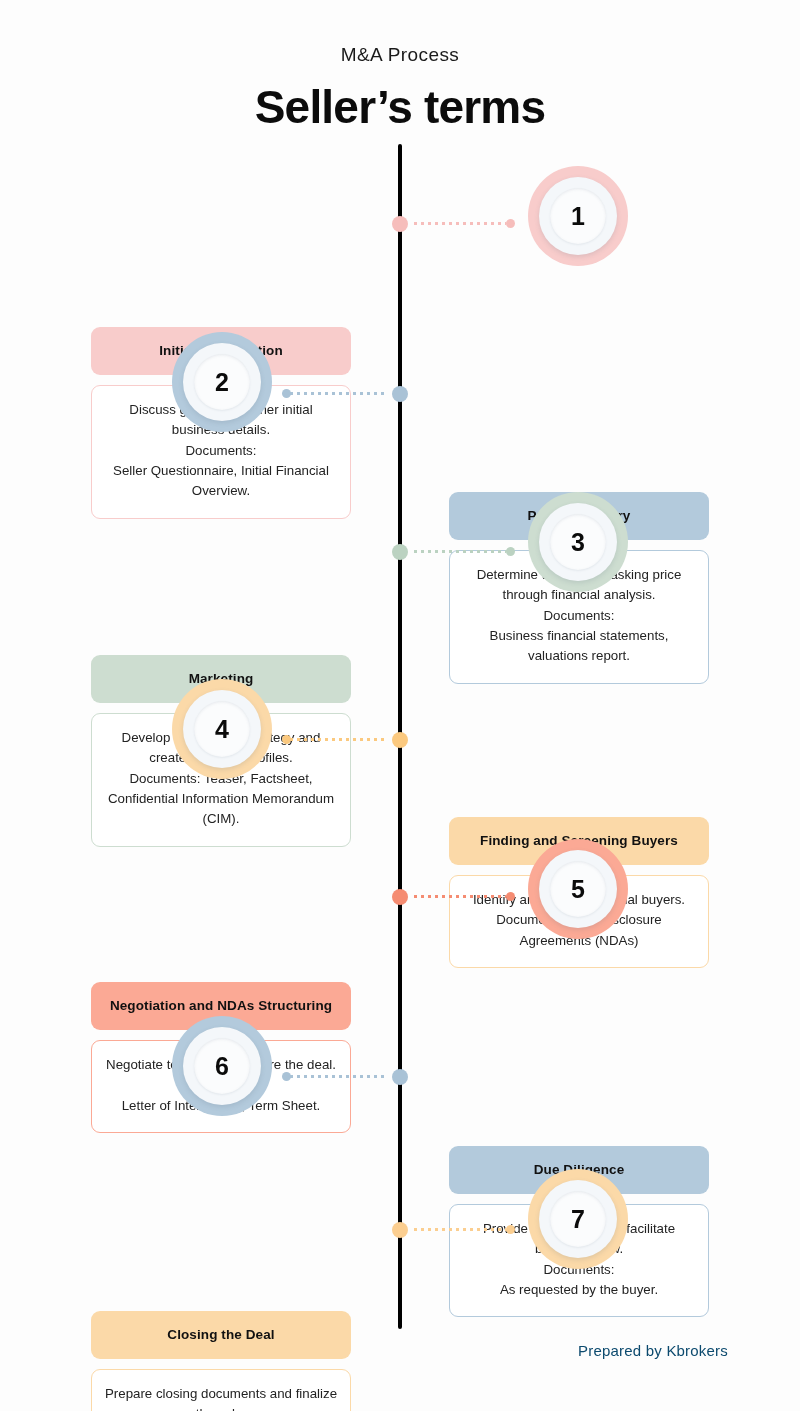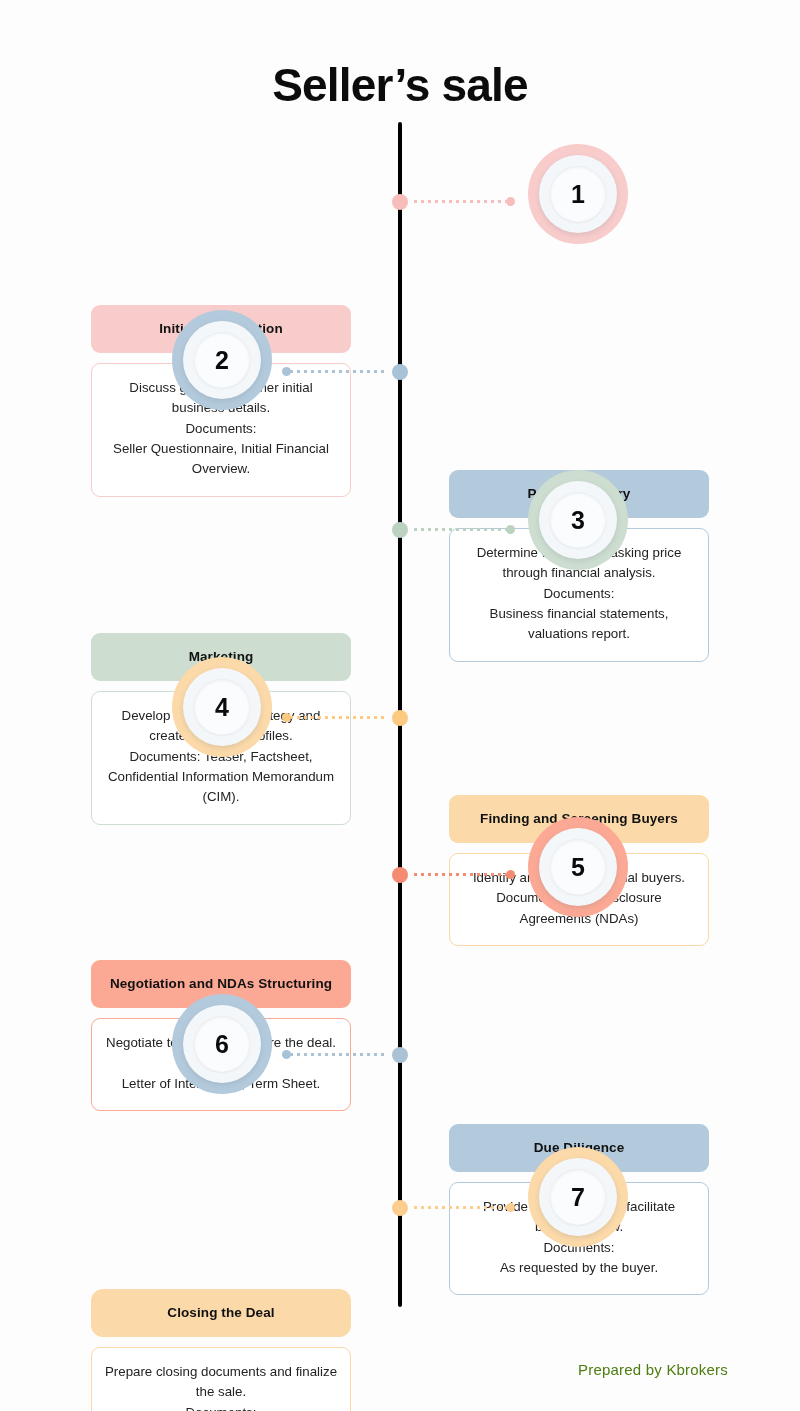--- a/index.html
+++ b/index.html
@@ -134,31 +134,32 @@
   }
   .dots-line {
     position: absolute;
     height: 3px;
   }
 
   
   .footer {
     position: absolute;
     right: 72px;
-    bottom: 33px;
+    bottom: 52px;
     font-size: 15px;
-    color: #4d7c0f;
+    color: #0c4a6e;
     letter-spacing: 0.2px;
   }
 </style>
 </head>
 <body>
 
 <div class="header">
-  <div class="main-title">Seller’s sale</div>
+  <div class="eyebrow">M&amp;A Process</div>
+  <div class="main-title">Seller’s terms</div>
 </div>
 
 <div class="timeline">
   <div class="spine"></div>
   <div id="steps-root">
       <div class="step" style="top: 0px;">
         <div class="dots-line" style="top: 78px; background-image: repeating-linear-gradient(to right, rgb(246, 189, 187) 0px, rgb(246, 189, 187) 3px, transparent 3px, transparent 7px); left: 414px; width: 92px;"></div>
         <div class="dot-small" style="top: 75px; background: rgb(246, 189, 187); left: 506px;"></div>
         <div class="dot-spine" style="top: 72px; left: 392px; background: rgb(246, 189, 187);"></div>
         <div class="card left" style="top: 183px;">
@@ -249,21 +250,21 @@
           <div class="ring-inner"></div>
           <div class="ring-core"></div>
           <div class="num">6</div>
         </div>
       </div>
       <div class="step" style="top: 0px;">
         <div class="dots-line" style="top: 1084px; background-image: repeating-linear-gradient(to right, rgb(251, 206, 144) 0px, rgb(251, 206, 144) 3px, transparent 3px, transparent 7px); left: 414px; width: 92px;"></div>
         <div class="dot-small" style="top: 1081px; background: rgb(251, 206, 144); left: 506px;"></div>
         <div class="dot-spine" style="top: 1078px; left: 392px; background: rgb(251, 206, 144);"></div>
         <div class="card left" style="top: 1167px;">
-          <div class="card-head" style="background: rgb(251, 217, 168); border-radius: 12px;">Closing the Deal</div>
+          <div class="card-head" style="background: rgb(251, 217, 168);">Closing the Deal</div>
           <div class="card-body" style="border: 1px solid rgb(251, 217, 168);">Prepare closing documents and finalize the sale.
 Documents:
 Sales &amp; Purchase Agreement</div>
         </div>
         <div class="badge right" style="top: 1025px; background: rgb(251, 217, 168);">
           <div class="ring-inner"></div>
           <div class="ring-core"></div>
           <div class="num">7</div>
         </div>
       </div>

